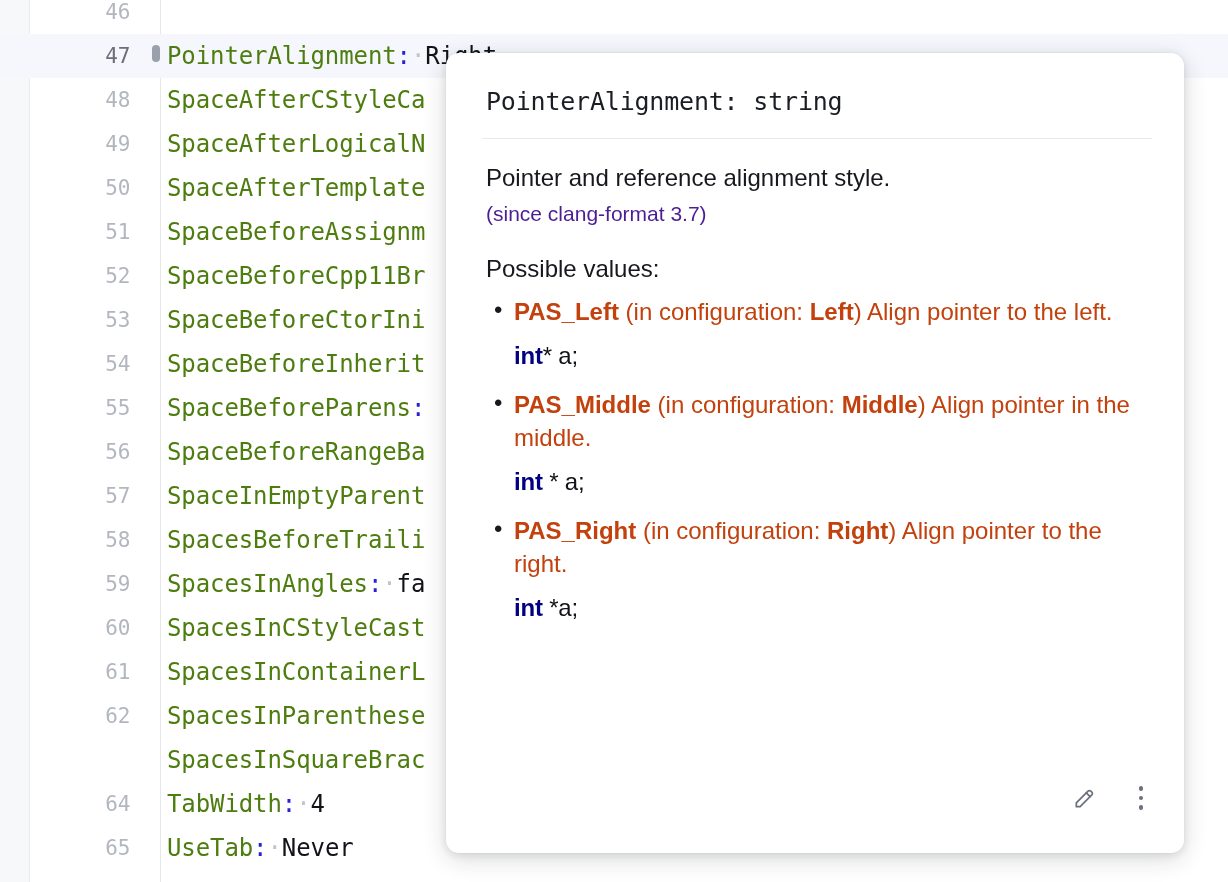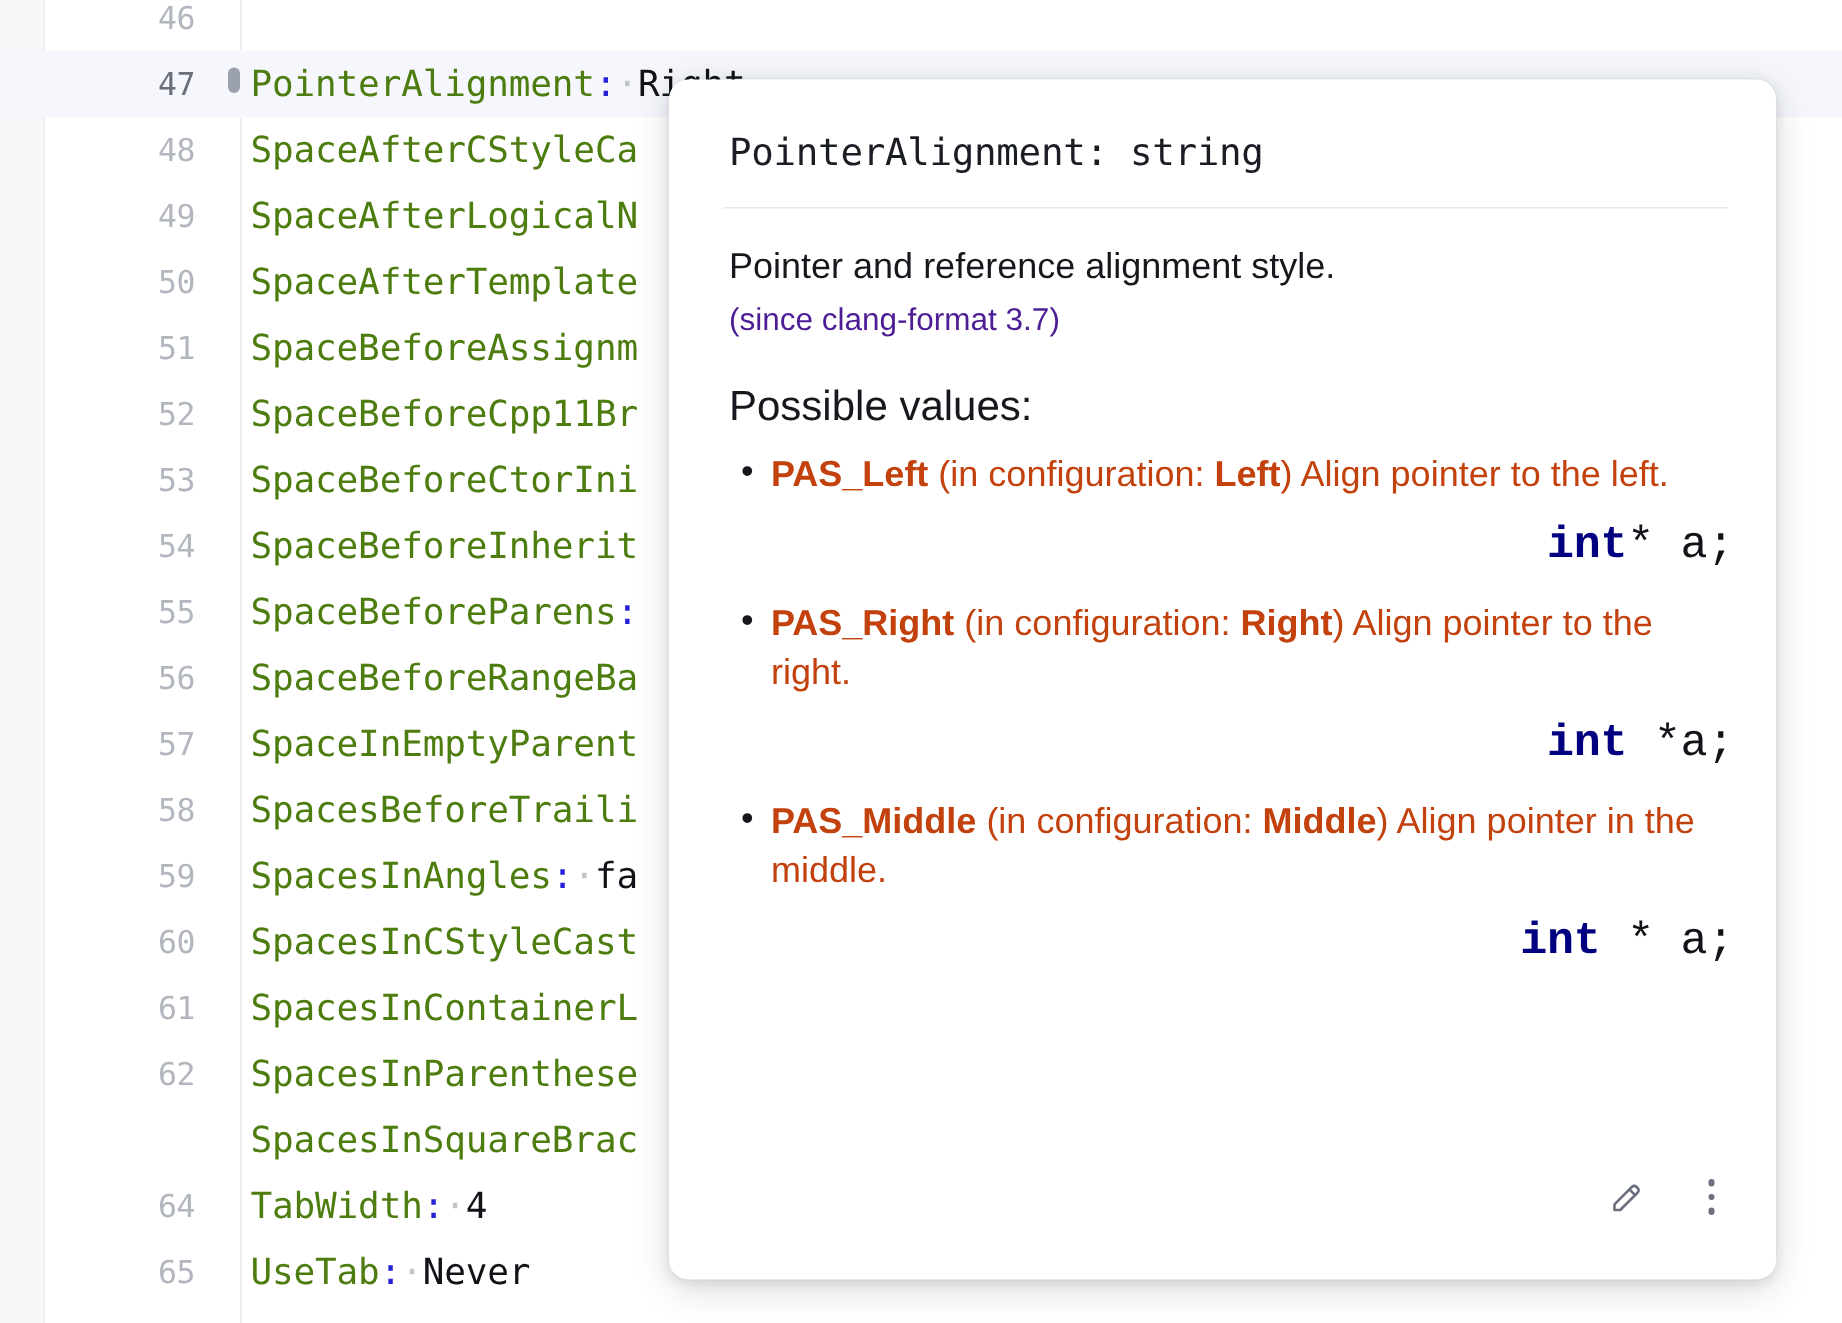--- a/index.html
+++ b/index.html
@@ -127,21 +127,21 @@
     line-height: 1.38;
     margin: 0 0 6px 0;
   }
   .p-since {
     font-size: 21px;
     color: #4c1d95;
     margin: 0 0 26px 0;
     line-height: 1.3;
   }
   .p-possible {
-    font-size: 28px;
+    font-size: 24px;
     color: #16181d;
     margin: 0 0 10px 0;
     line-height: 1.3;
   }
   ul.values {
     list-style: none;
     margin: 0;
     padding: 0;
   }
   ul.values > li {
@@ -159,27 +159,26 @@
     line-height: 1.36;
   }
   .v-desc {
     font-size: 24px;
     line-height: 1.38;
     color: #c2410c;
     margin: 0;
   }
   .v-desc b { font-weight: bold; }
   .v-code {
-    font-family: Liberation Mono, monospace;
-    font-size: 30px;
+    font-family: Liberation Sans, sans-serif;
+    font-size: 24px;
     color: #111318;
     margin: 14px 0 18px 0;
     white-space: pre;
     letter-spacing: -0.2px;
-    text-align: right;
   }
   .v-code .kw {
     color: #000080;
     font-weight: bold;
   }
   #popup-footer {
     position: absolute;
     right: 26px;
     bottom: 38px;
     display: flex;
@@ -254,26 +253,26 @@
     <p class="p-lead">Pointer and reference alignment style.</p>
     <p class="p-since">(since clang-format 3.7)</p>
     <p class="p-possible">Possible values:</p>
 
     <ul class="values" id="values-list">
         <li>
           <p class="v-desc"><b>PAS_Left</b> (in configuration: <b>Left</b>) Align pointer to the left.</p>
           <div class="v-code"><span class="kw">int</span>* a;</div>
         </li>
         <li>
+          <p class="v-desc"><b>PAS_Middle</b> (in configuration: <b>Middle</b>) Align pointer in the middle.</p>
+          <div class="v-code"><span class="kw">int</span> * a;</div>
+        </li>
+        <li>
           <p class="v-desc"><b>PAS_Right</b> (in configuration: <b>Right</b>) Align pointer to the right.</p>
           <div class="v-code"><span class="kw">int</span> *a;</div>
-        </li>
-        <li>
-          <p class="v-desc"><b>PAS_Middle</b> (in configuration: <b>Middle</b>) Align pointer in the middle.</p>
-          <div class="v-code"><span class="kw">int</span> * a;</div>
         </li>
       </ul>
   </div>
 
   <div id="popup-footer">
     <div class="foot-btn">
       <svg width="26" height="26" viewBox="0 0 24 24" fill="none" stroke="#6c707e" stroke-width="1.6" stroke-linecap="round" stroke-linejoin="round">
         <path d="M4 16.5 L14.8 5.7 a1.8 1.8 0 0 1 2.6 0 l0.9 0.9 a1.8 1.8 0 0 1 0 2.6 L7.5 20 H4 Z"></path>
         <path d="M13.2 7.3 L16.7 10.8"></path>
       </svg>

